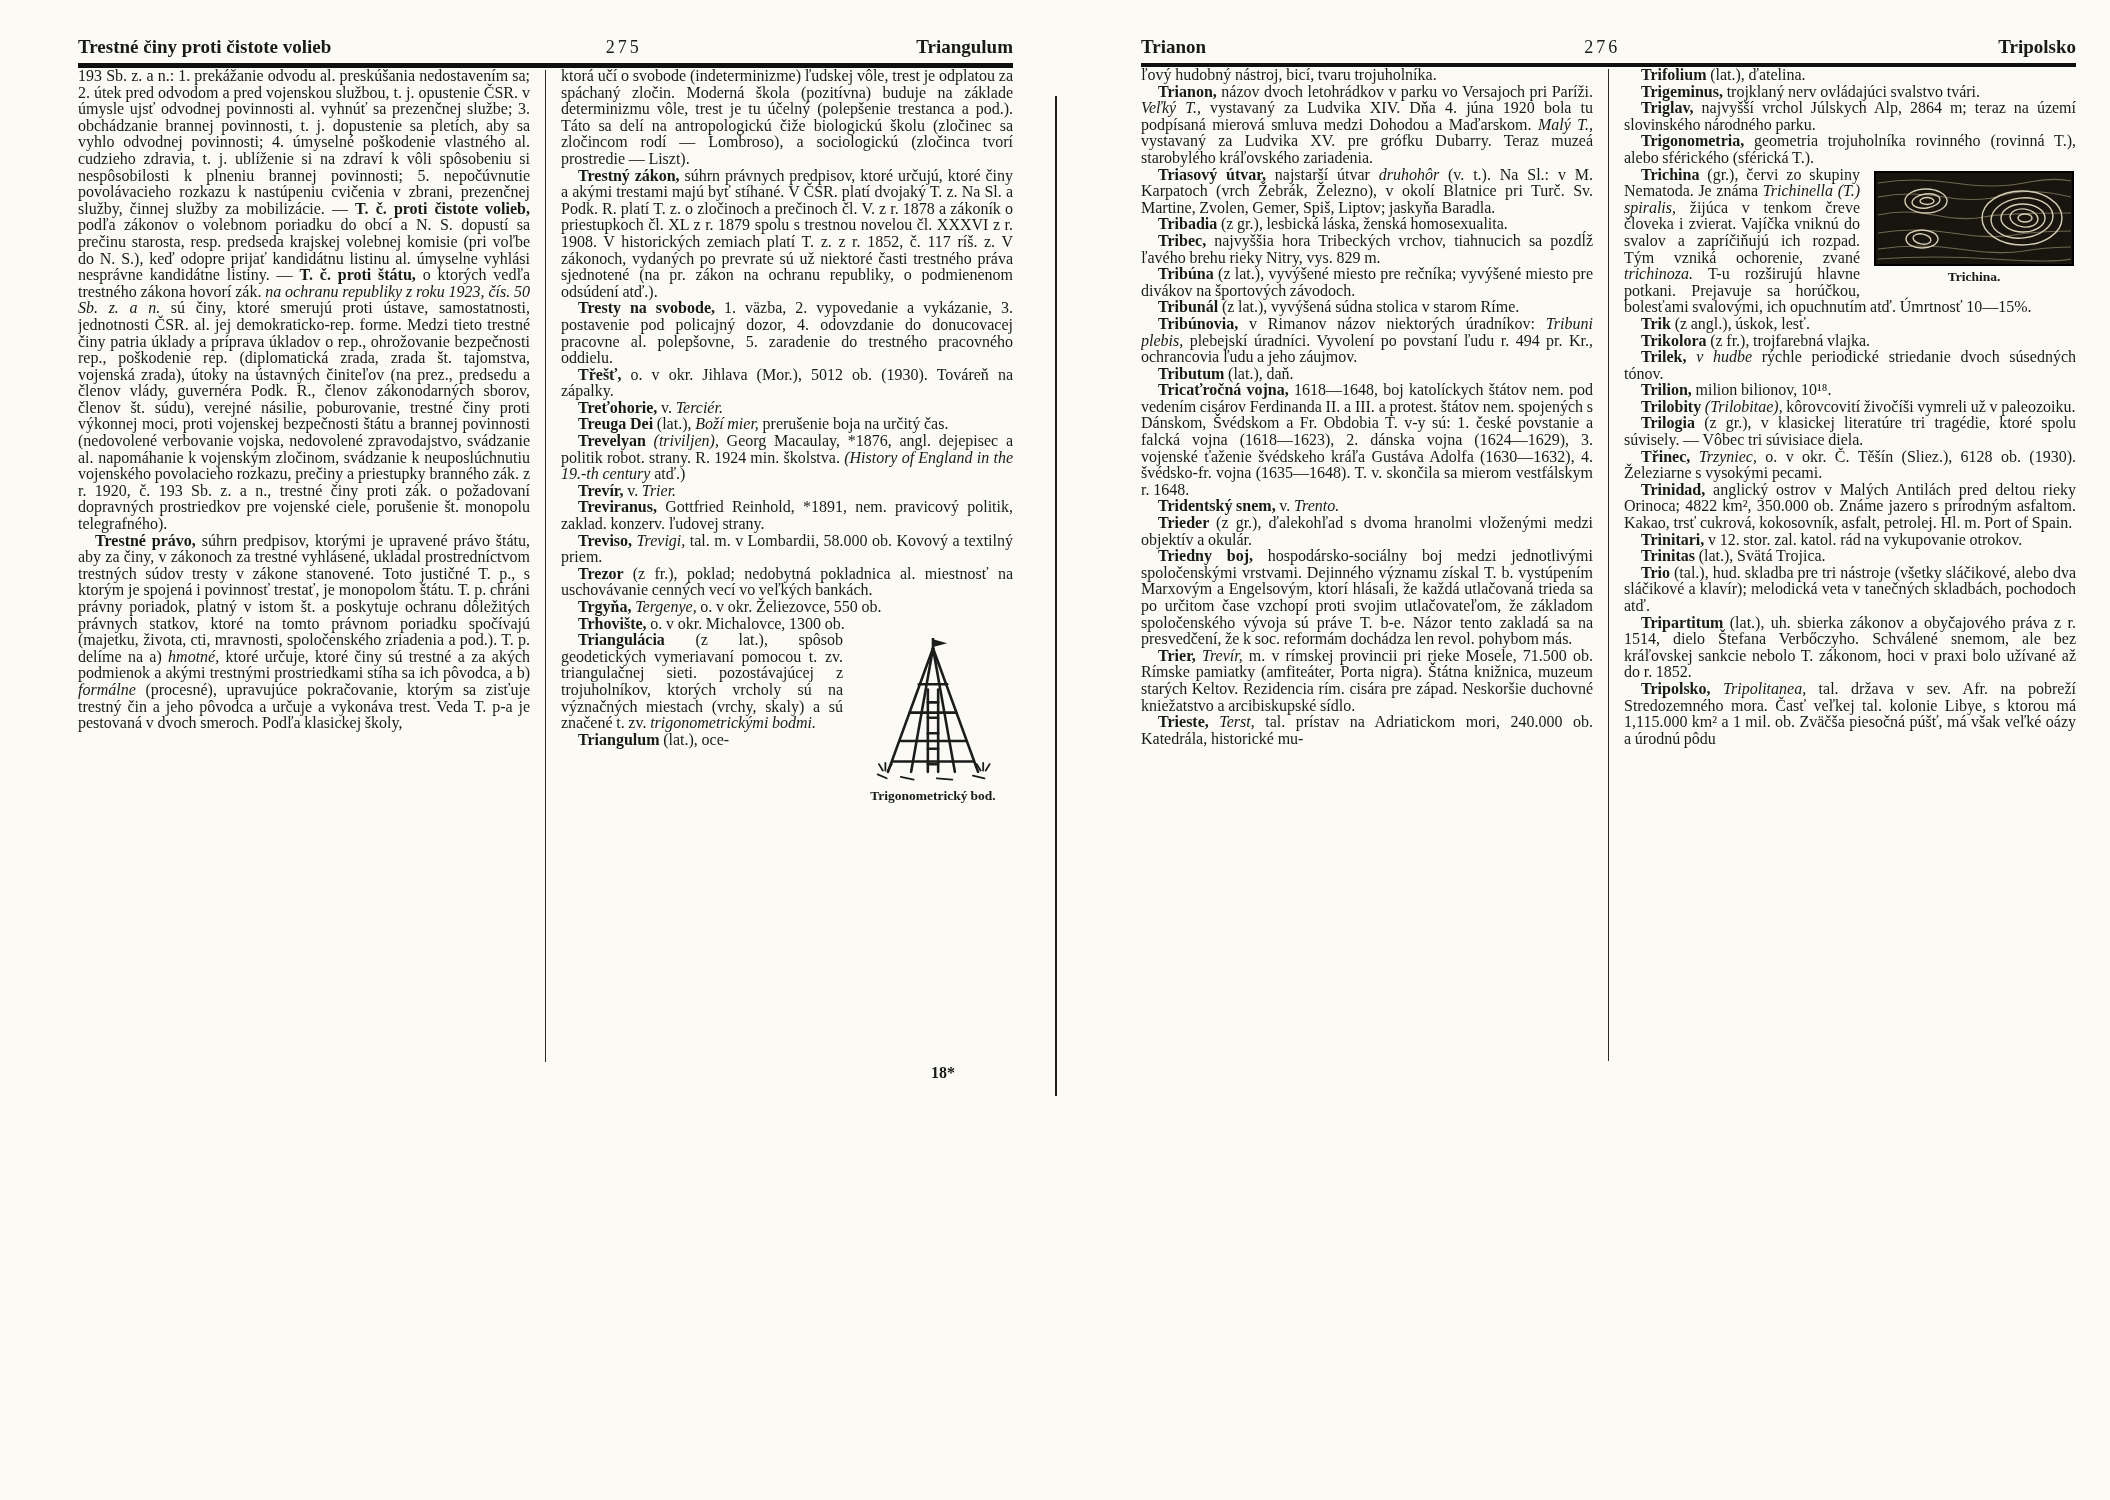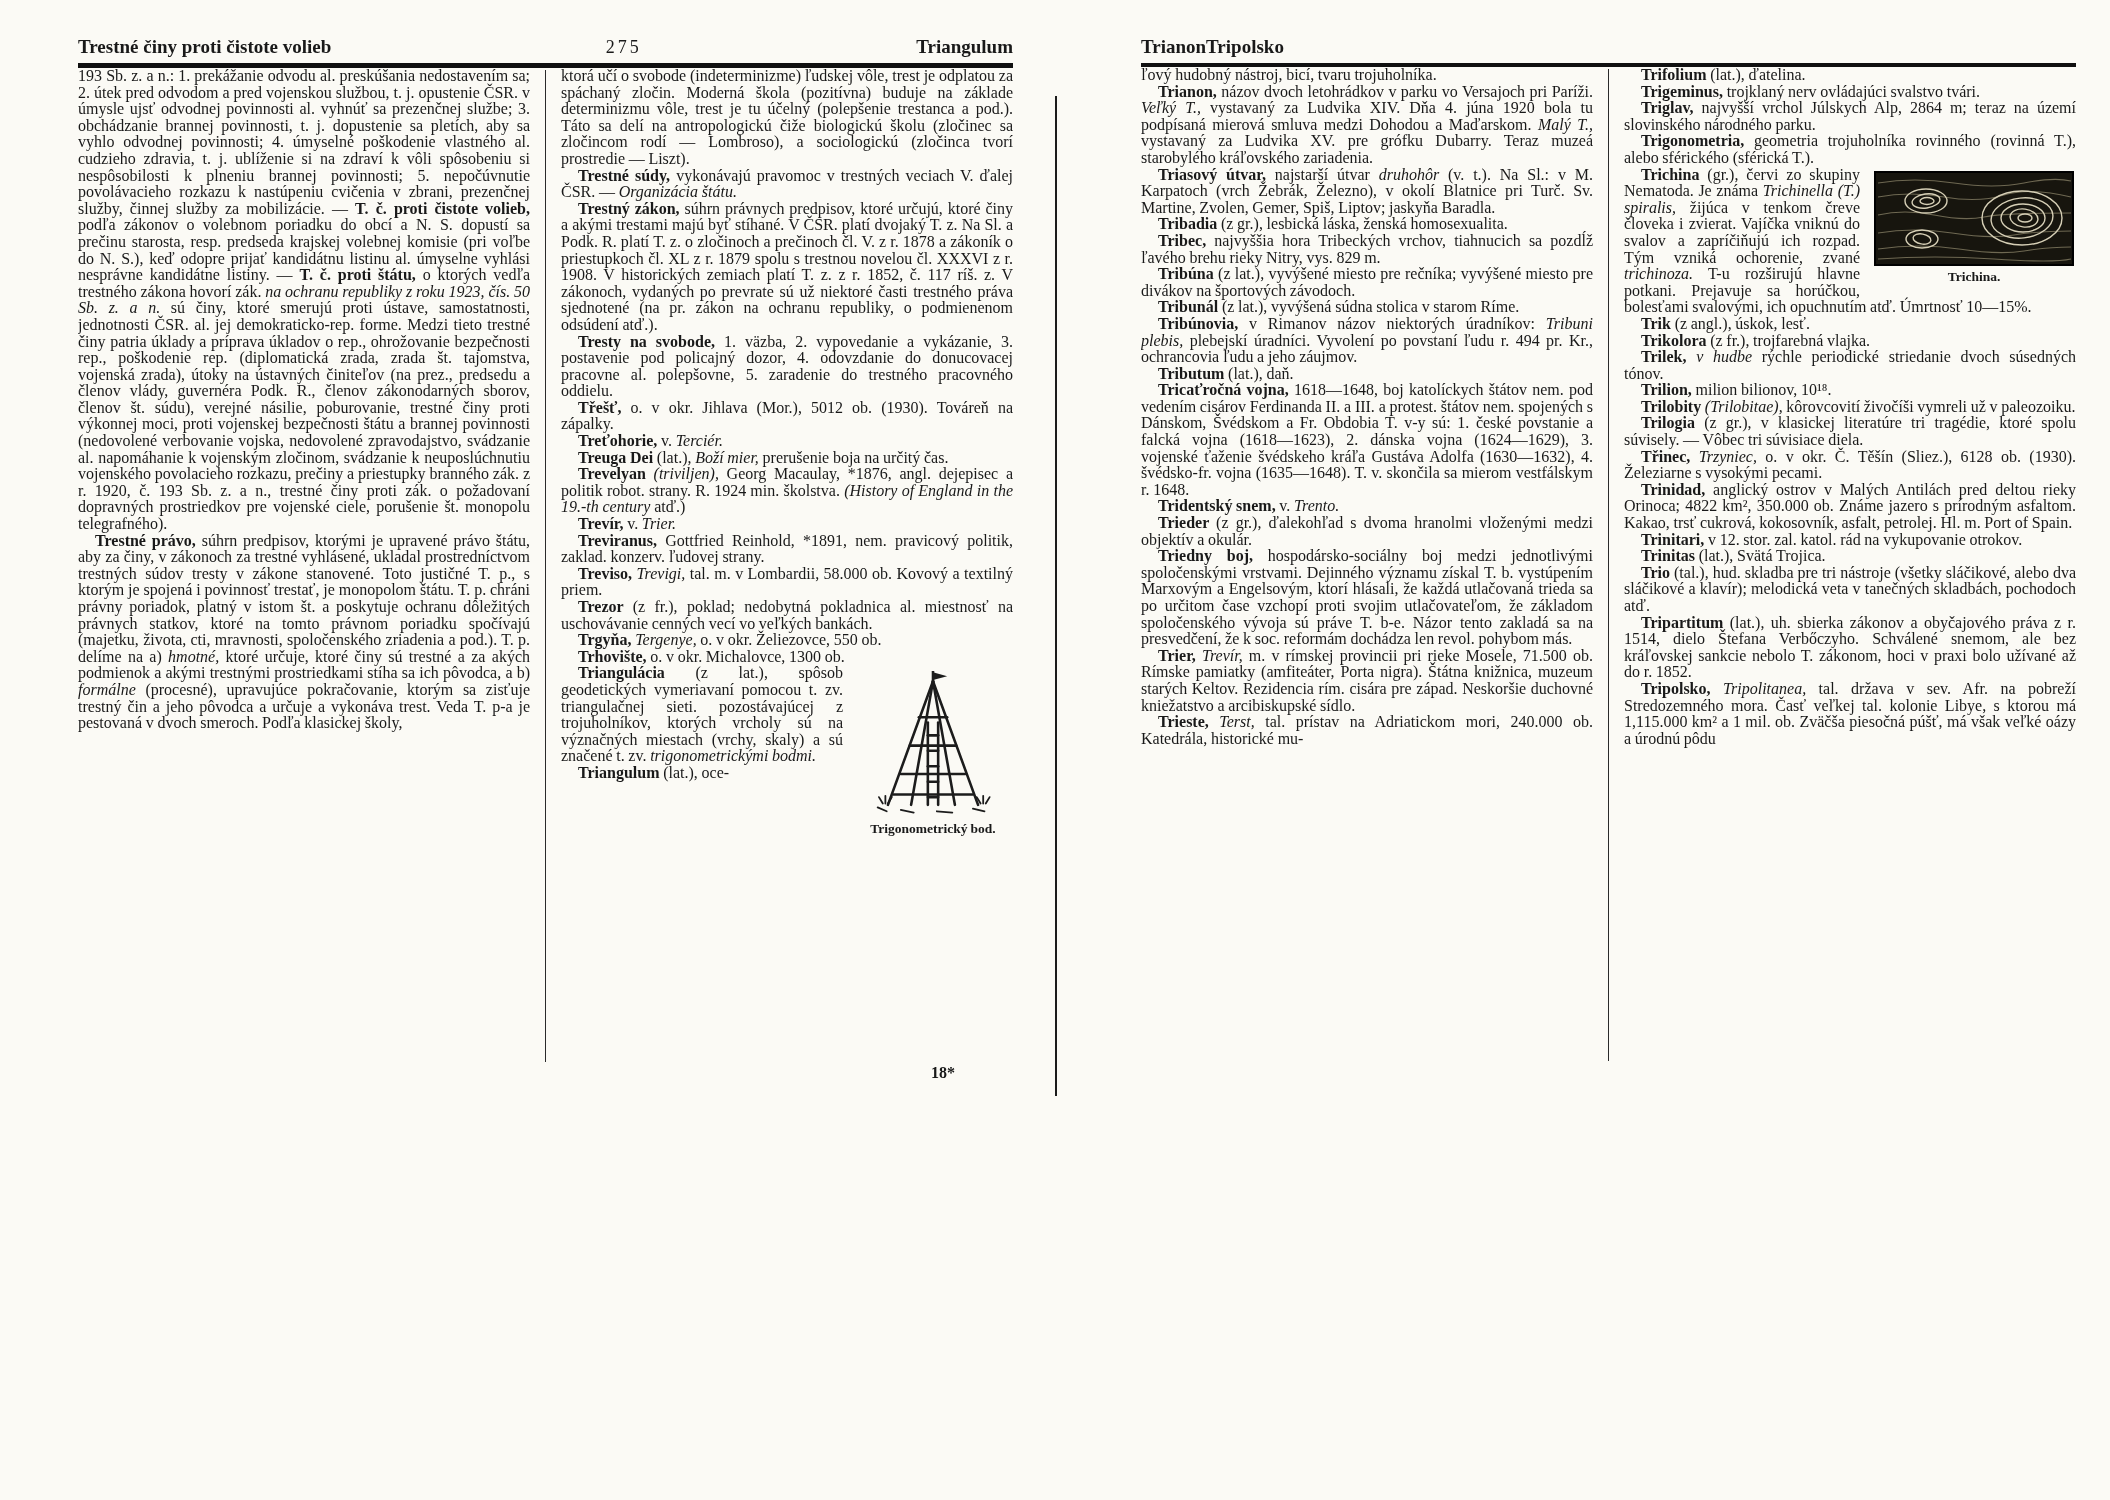--- a/index.html
+++ b/index.html
@@ -62,21 +62,20 @@
       <span class="hdr-term">Triangulum</span>
     </div>
     <div class="page-body">
       <div class="column">
           <p class="entry cont">193 Sb. z. a n.: 1. prekážanie odvodu al. preskúšania nedostavením sa; 2. útek pred odvodom a pred vojenskou službou, t. j. opustenie ČSR. v úmysle ujsť odvodnej povinnosti al. vyhnúť sa prezenčnej službe; 3. obchádzanie brannej povinnosti, t. j. dopustenie sa pletích, aby sa vyhlo odvodnej povinnosti; 4. úmyselné poškodenie vlastného al. cudzieho zdravia, t. j. ublíženie si na zdraví k vôli spôsobeniu si nespôsobilosti k plneniu brannej povinnosti; 5. nepočúvnutie povolávacieho rozkazu k nastúpeniu cvičenia v zbrani, prezenčnej služby, činnej služby za mobilizácie. — <b>T. č. proti čistote volieb,</b> podľa zákonov o volebnom poriadku do obcí a N. S. dopustí sa prečinu starosta, resp. predseda krajskej volebnej komisie (pri voľbe do N. S.), keď odopre prijať kandidátnu listinu al. úmyselne vyhlási nesprávne kandidátne listiny. — <b>T. č. proti štátu,</b> o ktorých vedľa trestného zákona hovorí zák. <i>na ochranu republiky z roku 1923, čís. 50 Sb. z. a n.</i> sú činy, ktoré smerujú proti ústave, samostatnosti, jednotnosti ČSR. al. jej demokraticko-rep. forme. Medzi tieto trestné činy patria úklady a príprava úkladov o rep., ohrožovanie bezpečnosti rep., poškodenie rep. (diplomatická zrada, zrada št. tajomstva, vojenská zrada), útoky na ústavných činiteľov (na prez., predsedu a členov vlády, guvernéra Podk. R., členov zákonodarných sborov, členov št. súdu), verejné násilie, poburovanie, trestné činy proti výkonnej moci, proti vojenskej bezpečnosti štátu a brannej povinnosti (nedovolené verbovanie vojska, nedovolené zpravodajstvo, svádzanie al. napomáhanie k vojenským zločinom, svádzanie k neuposlúchnutiu vojenského povolacieho rozkazu, prečiny a priestupky branného zák. z r. 1920, č. 193 Sb. z. a n., trestné činy proti zák. o požadovaní dopravných prostriedkov pre vojenské ciele, porušenie št. monopolu telegrafného).</p>
           <p class="entry"><b class="hw">Trestné právo, </b>súhrn predpisov, ktorými je upravené právo štátu, aby za činy, v zákonoch za trestné vyhlásené, ukladal prostredníctvom trestných súdov tresty v zákone stanovené. Toto justičné T. p., s ktorým je spojená i povinnosť trestať, je monopolom štátu. T. p. chráni právny poriadok, platný v istom št. a poskytuje ochranu dôležitých právnych statkov, ktoré na tomto právnom poriadku spočívajú (majetku, života, cti, mravnosti, spoločenského zriadenia a pod.). T. p. delíme na a) <i>hmotné,</i> ktoré určuje, ktoré činy sú trestné a za akých podmienok a akými trestnými prostriedkami stíha sa ich pôvodca, a b) <i>formálne</i> (procesné), upravujúce pokračovanie, ktorým sa zisťuje trestný čin a jeho pôvodca a určuje a vykonáva trest. Veda T. p-a je pestovaná v dvoch smeroch. Podľa klasickej školy,</p>
         </div>
       <div class="col-rule"></div>
       <div class="column">
           <p class="entry cont">ktorá učí o svobode (indeterminizme) ľudskej vôle, trest je odplatou za spáchaný zločin. Moderná škola (pozitívna) buduje na základe determinizmu vôle, trest je tu účelný (polepšenie trestanca a pod.). Táto sa delí na antropologickú čiže biologickú školu (zločinec sa zločincom rodí — Lombroso), a sociologickú (zločinca tvorí prostredie — Liszt).</p>
-          <p class="entry"><b class="hw">Trestné súdy, </b>vykonávajú pravomoc v trestných veciach V. ďalej ČSR. — <i>Organizácia štátu.</i></p>
           <p class="entry"><b class="hw">Trestný zákon, </b>súhrn právnych predpisov, ktoré určujú, ktoré činy a akými trestami majú byť stíhané. V ČSR. platí dvojaký T. z. Na Sl. a Podk. R. platí T. z. o zločinoch a prečinoch čl. V. z r. 1878 a zákoník o priestupkoch čl. XL z r. 1879 spolu s trestnou novelou čl. XXXVI z r. 1908. V historických zemiach platí T. z. z r. 1852, č. 117 ríš. z. V zákonoch, vydaných po prevrate sú už niektoré časti trestného práva sjednotené (na pr. zákon na ochranu republiky, o podmienenom odsúdení atď.).</p>
           <p class="entry"><b class="hw">Tresty na svobode, </b>1. väzba, 2. vypovedanie a vykázanie, 3. postavenie pod policajný dozor, 4. odovzdanie do donucovacej pracovne al. polepšovne, 5. zaradenie do trestného pracovného oddielu.</p>
           <p class="entry"><b class="hw">Třešť, </b>o. v okr. Jihlava (Mor.), 5012 ob. (1930). Továreň na zápalky.</p>
           <p class="entry"><b class="hw">Treťohorie, </b>v. <i>Terciér.</i></p>
           <p class="entry"><b class="hw">Treuga Dei </b>(lat.), <i>Boží mier,</i> prerušenie boja na určitý čas.</p>
           <p class="entry"><b class="hw">Trevelyan </b><i>(triviljen),</i> Georg Macaulay, *1876, angl. dejepisec a politik robot. strany. R. 1924 min. školstva. <i>(History of England in the 19.-th century</i> atď.)</p>
           <p class="entry"><b class="hw">Trevír, </b>v. <i>Trier.</i></p>
           <p class="entry"><b class="hw">Treviranus, </b>Gottfried Reinhold, *1891, nem. pravicový politik, zaklad. konzerv. ľudovej strany.</p>
           <p class="entry"><b class="hw">Treviso, </b><i>Trevigi,</i> tal. m. v Lombardii, 58.000 ob. Kovový a textilný priem.</p>
           <p class="entry"><b class="hw">Trezor </b>(z fr.), poklad; nedobytná pokladnica al. miestnosť na uschovávanie cenných vecí vo veľkých bankách.</p>
@@ -119,20 +118,21 @@
           <p class="entry"><b class="hw">Triangulum </b>(lat.), oce-</p>
         </div>
     </div>
     <div class="footnote">18*</div>
   </div>
 
   <div class="page page-right">
     <div class="gutter-rule"></div>
     <div class="page-header">
       <span class="hdr-term">Trianon</span>
+      <span class="hdr-page">276</span>
       <span class="hdr-term">Tripolsko</span>
     </div>
     <div class="page-body">
       <div class="column">
           <p class="entry cont">ľový hudobný nástroj, bicí, tvaru trojuholníka.</p>
           <p class="entry"><b class="hw">Trianon, </b>názov dvoch letohrádkov v parku vo Versajoch pri Paríži. <i>Veľký T.,</i> vystavaný za Ludvika XIV. Dňa 4. júna 1920 bola tu podpísaná mierová smluva medzi Dohodou a Maďarskom. <i>Malý T.,</i> vystavaný za Ludvika XV. pre grófku Dubarry. Teraz muzeá starobylého kráľovského zariadenia.</p>
           <p class="entry"><b class="hw">Triasový útvar, </b>najstarší útvar <i>druhohôr</i> (v. t.). Na Sl.: v M. Karpatoch (vrch Žebrák, Železno), v okolí Blatnice pri Turč. Sv. Martine, Zvolen, Gemer, Spiš, Liptov; jaskyňa Baradla.</p>
           <p class="entry"><b class="hw">Tribadia </b>(z gr.), lesbická láska, ženská homosexualita.</p>
           <p class="entry"><b class="hw">Tribec, </b>najvyššia hora Tribeckých vrchov, tiahnucich sa pozdĺž ľavého brehu rieky Nitry, vys. 829 m.</p>
           <p class="entry"><b class="hw">Tribúna </b>(z lat.), vyvýšené miesto pre rečníka; vyvýšené miesto pre divákov na športových závodoch.</p>

